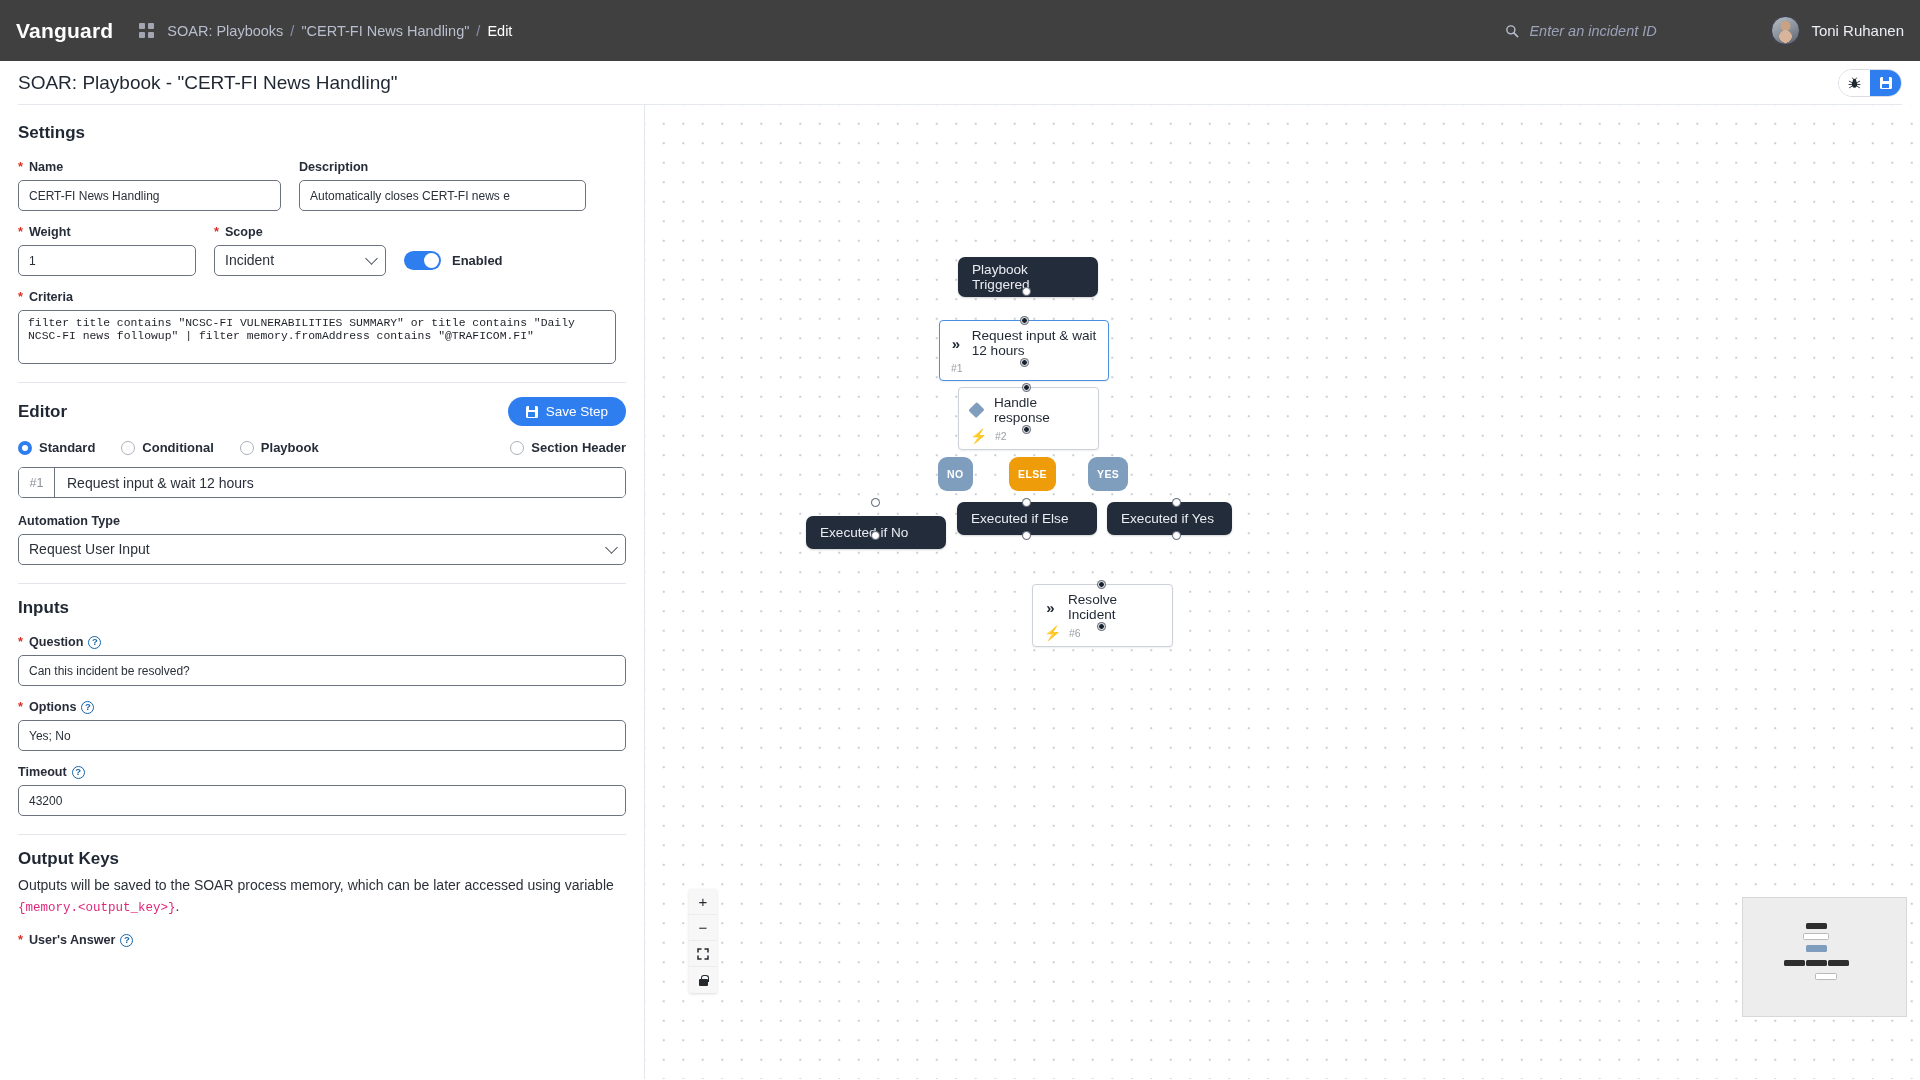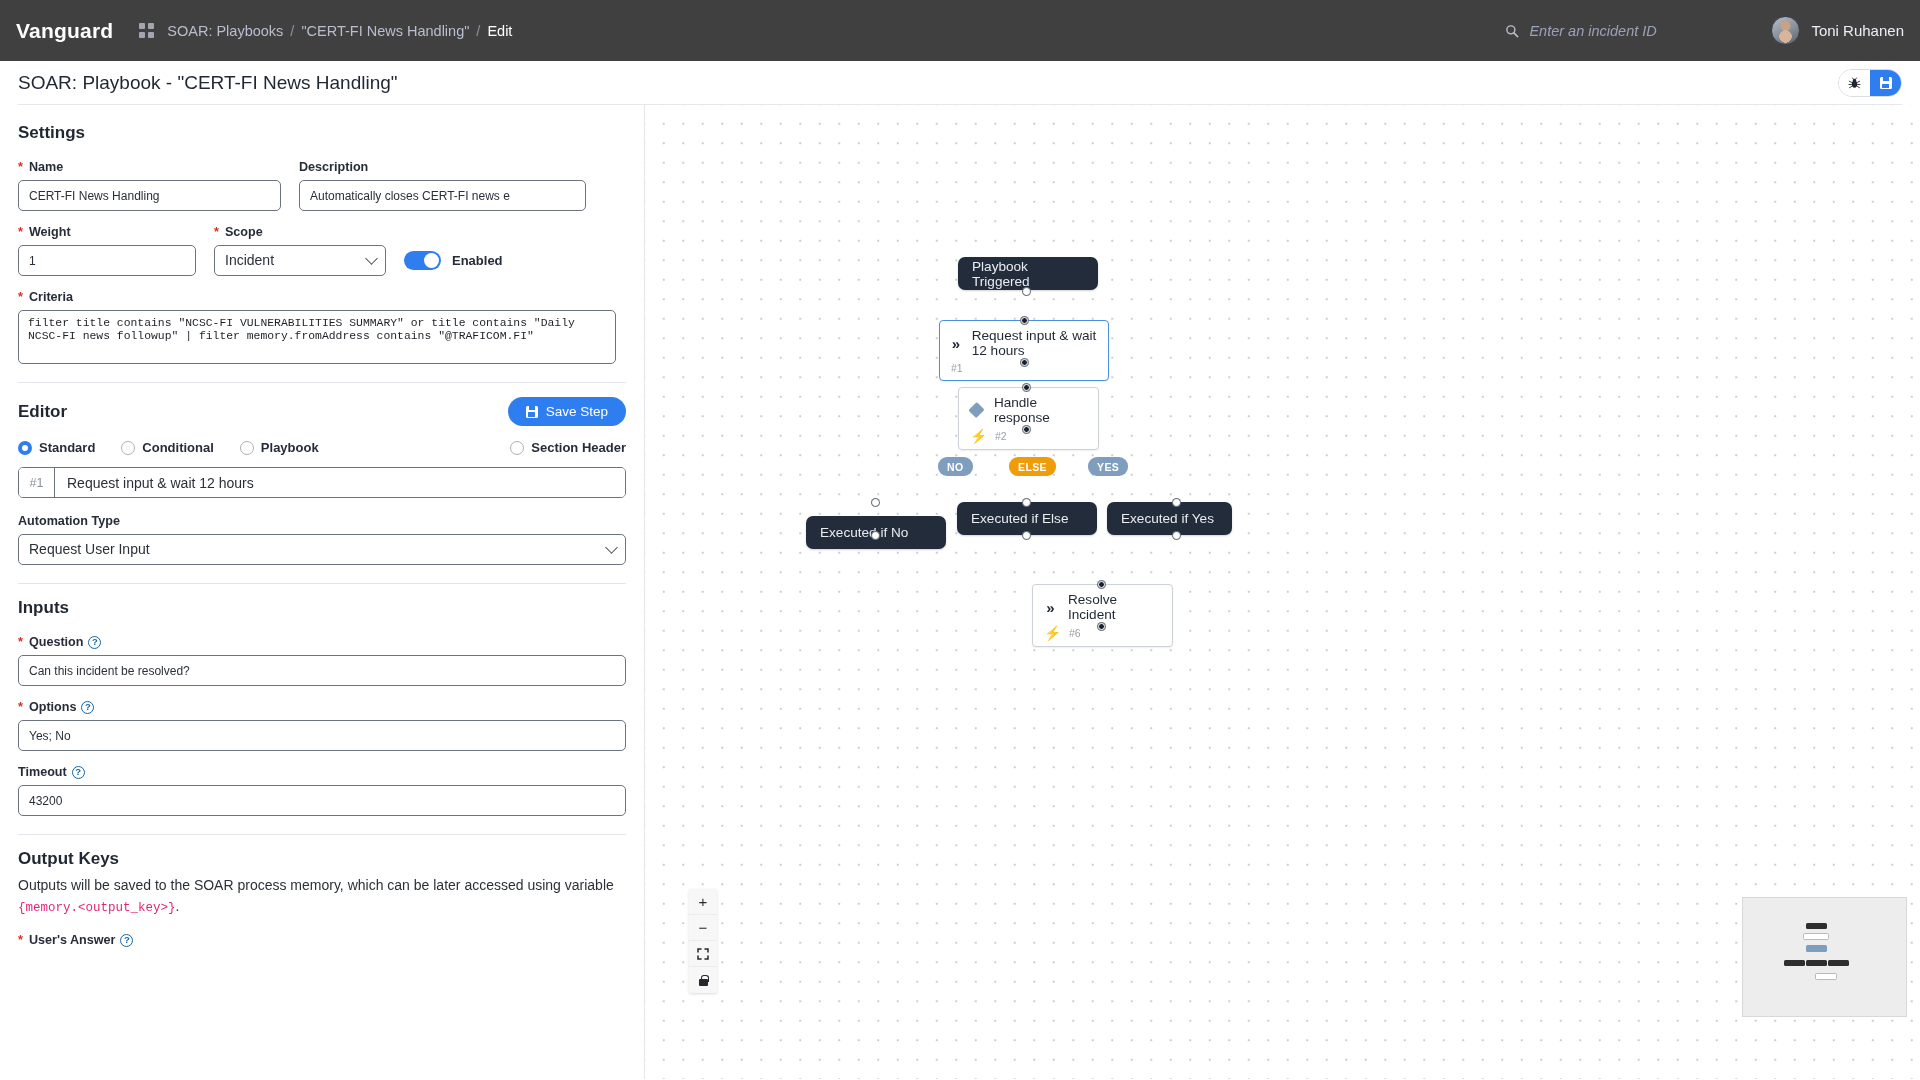--- a/index.html
+++ b/index.html
@@ -322,21 +322,21 @@
   .node {
     position: absolute;
     border-radius: 7px;
     font-size: 13.6px;
   }
   .node-dark {
     background: #232c3a;
     color: #e9ecf1;
     display: flex; align-items: center;
     padding: 0 14px;
-    height: 33px;
+    height: 40px;
     box-shadow: 0 1px 2px rgba(0,0,0,.18);
   }
   .node-card {
     background: #ffffff;
     border: 1px solid #cdd2d9;
     border-radius: 4px;
     padding: 7px 11px 6px 11px;
     box-shadow: 0 1px 2px rgba(0,0,0,.07);
   }
   .node-card.selected { border: 1.6px solid #4a90e2; }
@@ -364,21 +364,21 @@
     background: #17202e;
     border: 1.5px solid #ffffff;
     box-shadow: 0 0 0 1px #6f7680;
     z-index: 5;
   }
   .port.hollow { background: #ffffff; }
 
   .badge {
     position: absolute;
     border-radius: 9px;
-    height: 19px;
+    height: 34px;
     padding: 0 9px;
     display: flex; align-items: center; justify-content: center;
     font-size: 10.5px;
     font-weight: 600;
     color: #ffffff;
     letter-spacing: .4px;
     z-index: 6;
   }
   .badge.no { background: #7f9ebd; }
   .badge.yes { background: #7f9ebd; }

